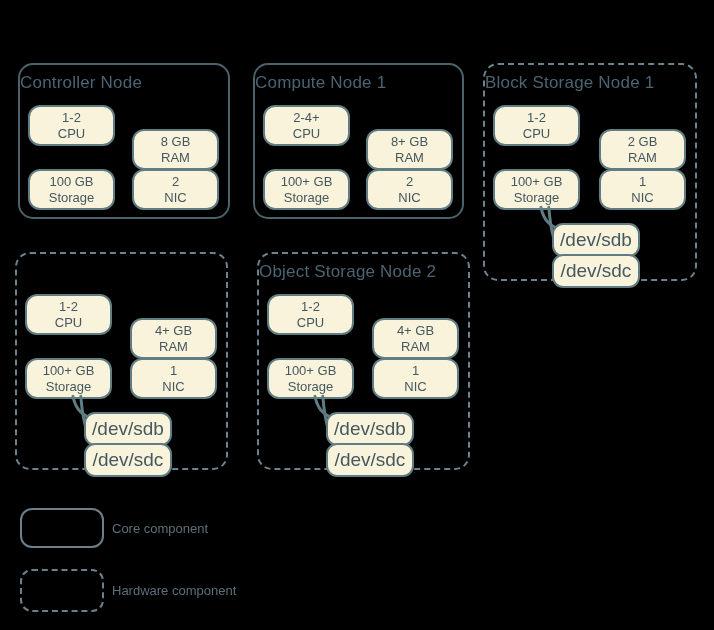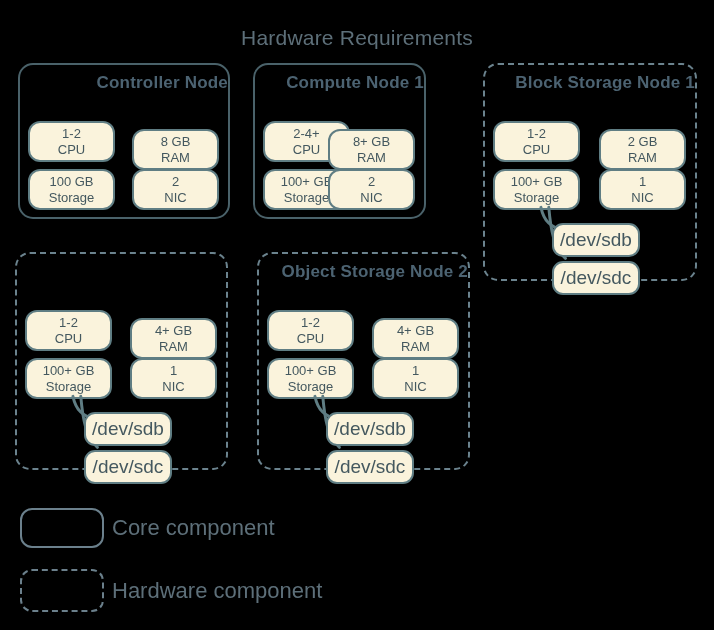--- a/index.html
+++ b/index.html
@@ -24,61 +24,60 @@
   }
   .diagram-title{
     position:absolute;top:26px;left:0;right:0;text-align:center;
     font-size:21px;font-weight:500;color:var(--title-text);letter-spacing:.2px;
   }
   .node{
     position:absolute;border:2px solid var(--node-border);border-radius:15px;
   }
   .node.optional{border:2px dashed var(--dashed-border);}
   .node-title{
-    position:absolute;top:8px;left:0;right:0;text-align:right;
-    font-size:17px;font-weight:bold;color:var(--node-title-text);letter-spacing:.2px;
+    position:absolute;top:8px;left:0;right:0;text-align:left;
+    font-size:17px;font-weight:normal;color:var(--node-title-text);letter-spacing:.2px;
   }
   .spec{
     position:absolute;width:87px;height:41px;border:2px solid var(--box-border);
     border-radius:12px;background:var(--box-fill);
     display:flex;flex-direction:column;align-items:center;justify-content:center;
     color:var(--spec-text);font-size:13px;line-height:16px;text-align:center;
   }
-  .r1c1{left:8px;top:56px;}
+  .r1c1{left:8px;top:40px;}
   .r1c2{right:9px;top:40px;margin-top:24px;}
   .r2c1{left:8px;top:104px;}
   .r2c2{right:9px;top:104px;}
   .disk-pill{
     position:absolute;left:67px;width:88px;height:34px;
     background:var(--box-fill);border:2px solid var(--box-border);border-radius:11px;
     display:flex;align-items:center;justify-content:center;
     color:var(--spec-text);font-size:19px;
   }
   .pill-1{top:158px;}
-  .pill-2{top:196px;}
+  .pill-2{top:189px;}
   .connectors{position:absolute;left:0;top:0;width:100%;height:100%;pointer-events:none;}
   .connectors path{fill:none;stroke:var(--connector);stroke-width:3;stroke-linecap:round;}
   .legend-sample{
     position:absolute;left:20px;width:84px;border-radius:12px;background:transparent;
   }
   .legend-sample.solid{top:508px;height:40px;border:2px solid var(--legend-border);}
   .legend-sample.dashed{top:569px;height:43px;border:2px dashed var(--legend-border);}
   .legend-label{
-    position:absolute;left:112px;color:var(--legend-text);font-size:22px;
+    position:absolute;left:112px;color:var(--legend-text);font-size:13px;
     display:flex;align-items:center;
   }
   .legend-label.l1{top:508px;height:40px;}
   .legend-label.l2{top:569px;height:43px;}
 </style>
 </head>
 <body>
 
 <div class="canvas">
 
-  <div class="diagram-title">Hardware Requirements</div>
 
   <section class="node core" style="left:18px;top:63px;width:212px;height:156px">
     <h2 class="node-title">Controller Node</h2>
     <div class="spec r1c1">
       <div>1-2</div>
       <div>CPU</div>
     </div>
     <div class="spec r1c2">
       <div>8 GB</div>
       <div>RAM</div>
@@ -86,21 +85,21 @@
     <div class="spec r2c1">
       <div>100 GB</div>
       <div>Storage</div>
     </div>
     <div class="spec r2c2">
       <div>2</div>
       <div>NIC</div>
     </div>
   </section>
 
-  <section class="node core" style="left:253px;top:63px;width:173px;height:156px">
+  <section class="node core" style="left:253px;top:63px;width:211px;height:156px">
     <h2 class="node-title">Compute Node 1</h2>
     <div class="spec r1c1">
       <div>2-4+</div>
       <div>CPU</div>
     </div>
     <div class="spec r1c2">
       <div>8+ GB</div>
       <div>RAM</div>
     </div>
     <div class="spec r2c1">

